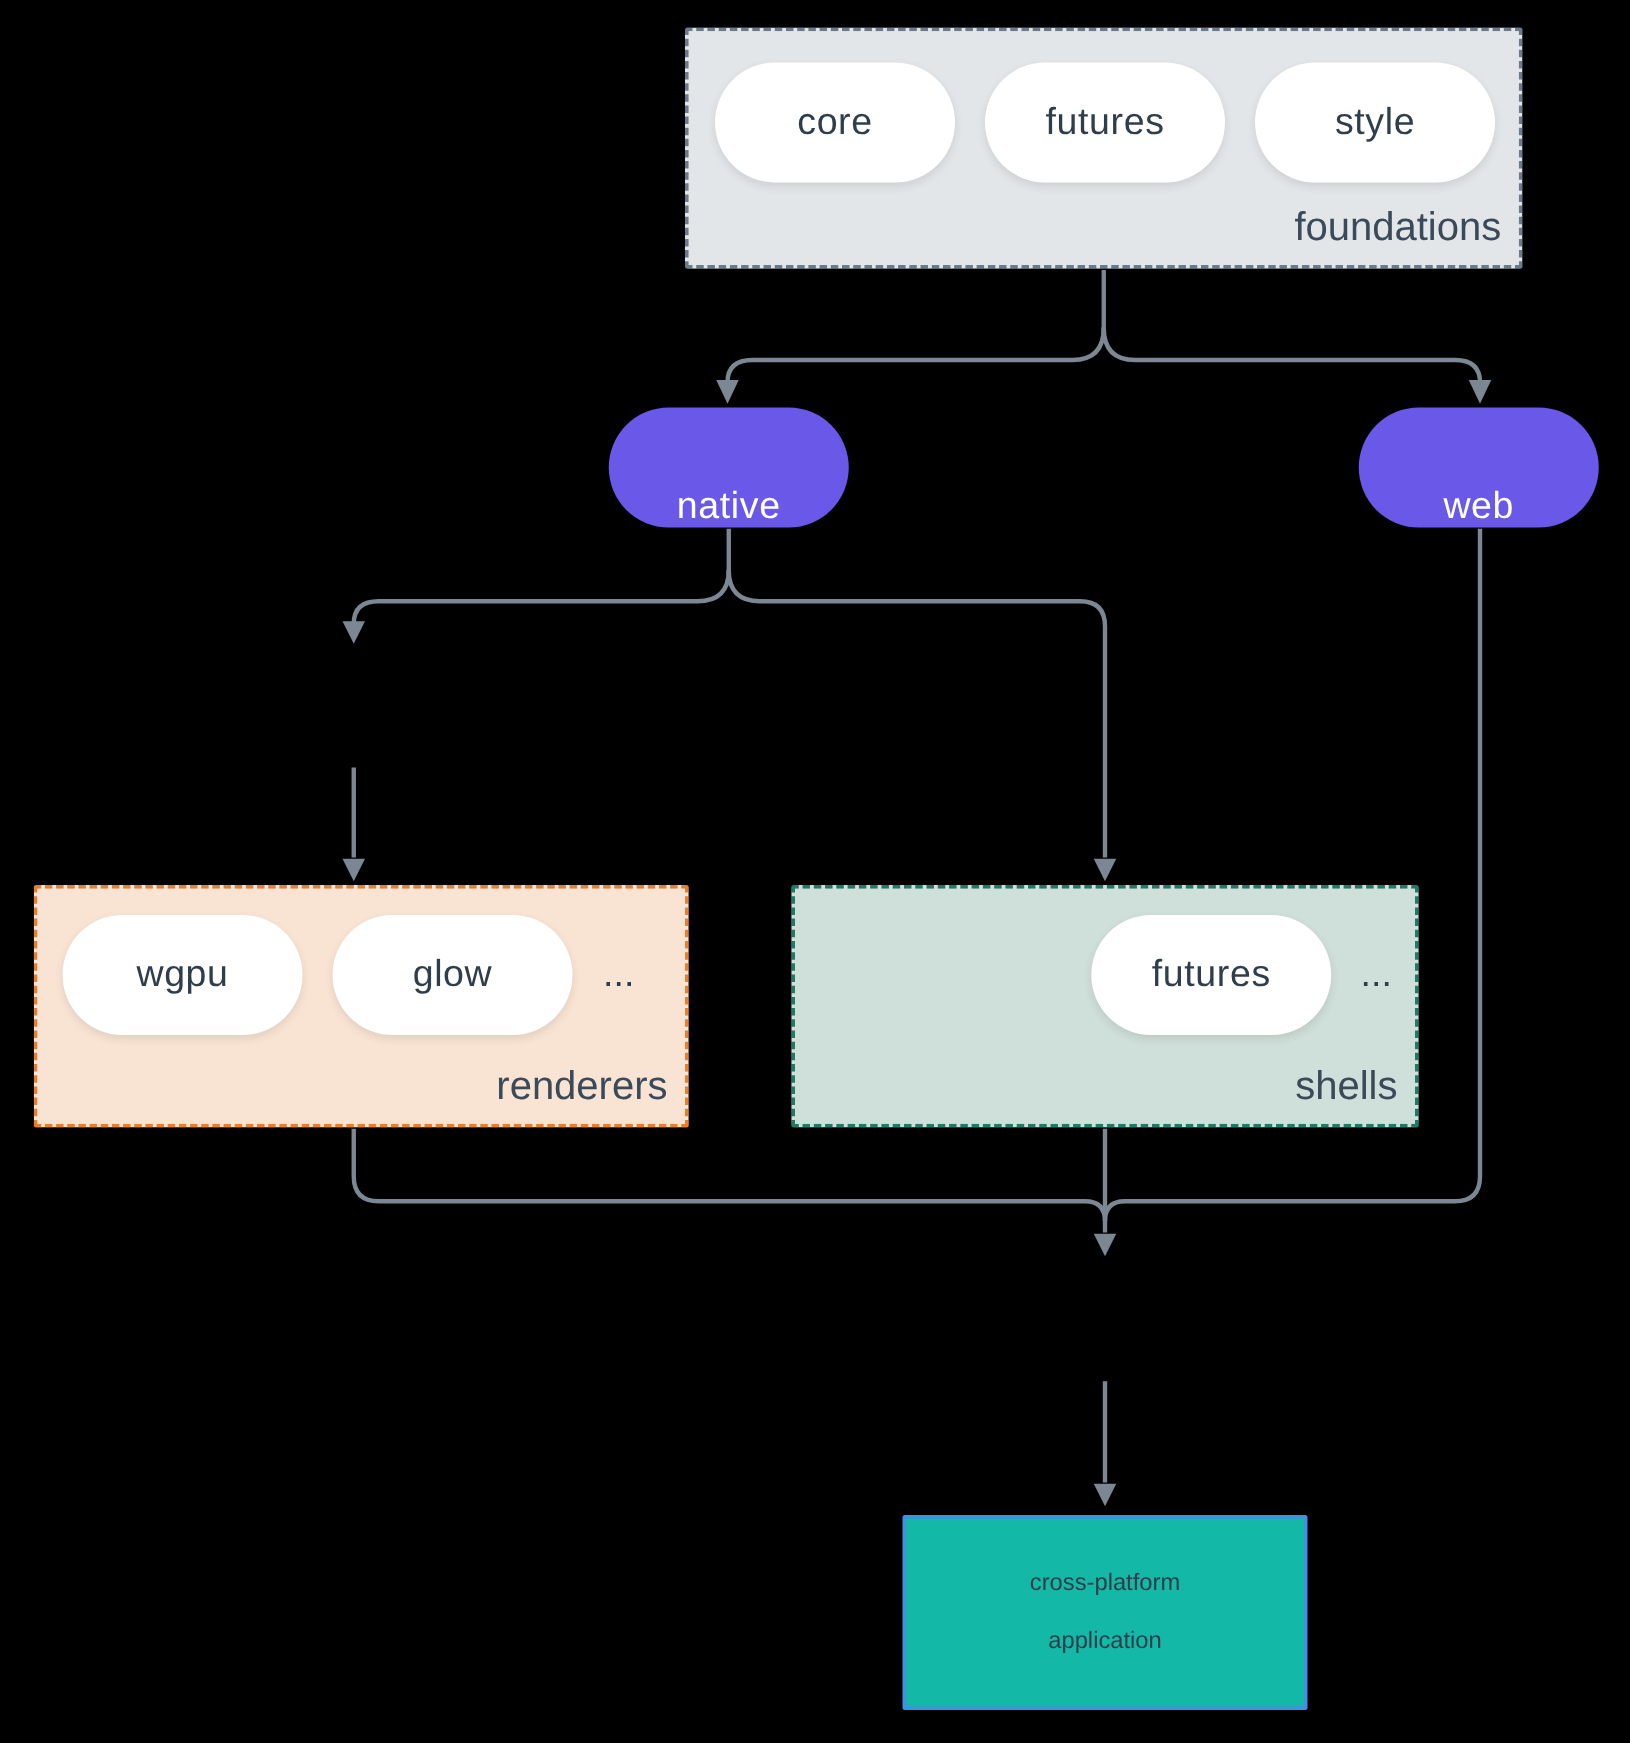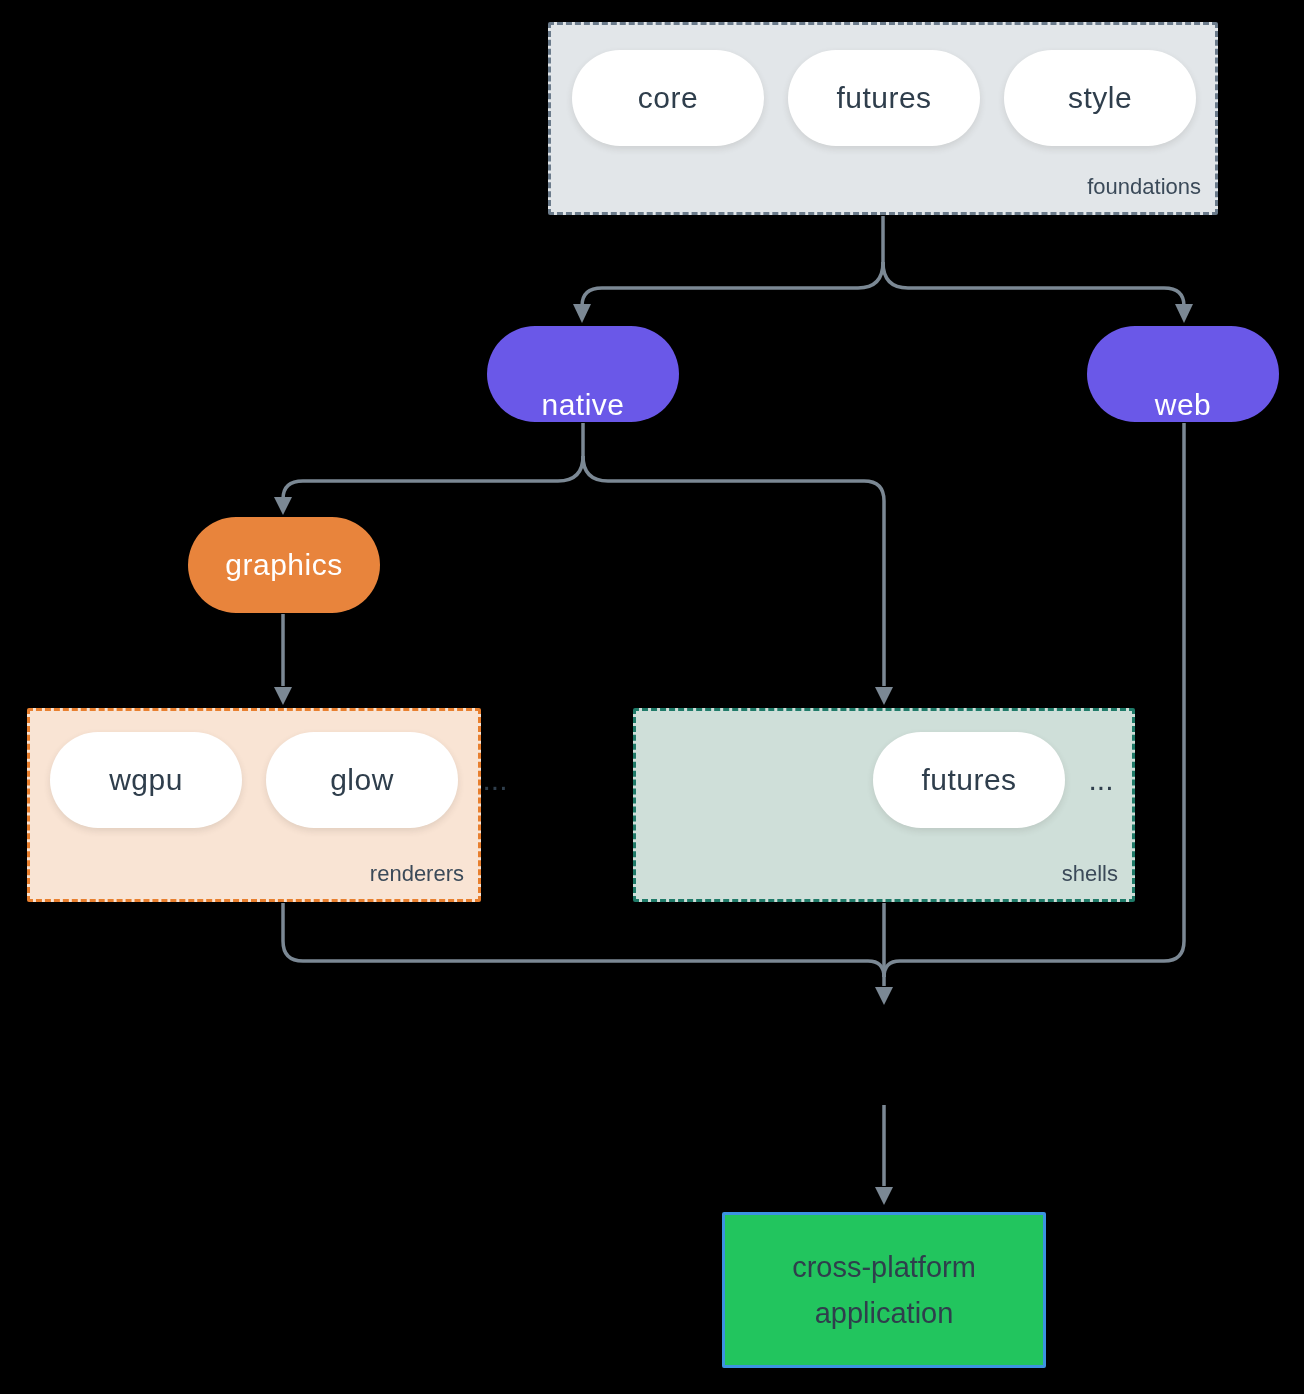--- a/index.html
+++ b/index.html
@@ -58,63 +58,63 @@
     border-radius: 2px;
   }
   .group-box.foundations {
     left: 548px; top: 22px;
     width: 670px; height: 193px;
     background: #e2e6e9;
     border: 3px dashed #6b7b8b;
   }
   .group-box.renderers {
     left: 27px; top: 708px;
-    width: 454px; height: 194px;
+    width: 524px; height: 194px;
     background: #f9e4d4;
     border: 3px dashed #e87f2e;
   }
   .group-box.shells {
     left: 633px; top: 708px;
     width: 502px; height: 194px;
     background: #cfdfd9;
     border: 3px dashed #1f7a68;
   }
   .group-box .inner-pill {
     position: absolute;
   }
   .group-label {
     position: absolute;
     right: 14px;
     bottom: 12px;
-    font-size: 22px;
+    font-size: 32px;
     color: #3b4a59;
   }
   .ellipsis {
     position: absolute;
     width: 60px;
     text-align: center;
     font-size: 30px;
     color: #2f3e4c;
   }
   .node.native   { left: 487px; top: 326px; }
   .node.web      { left: 1087px; top: 326px; }
   .node.graphics { left: 188px; top: 517px; }
   .node.iced     { left: 788px; top: 1009px; }
   .app-box {
     left: 722px; top: 1212px;
     width: 324px; height: 156px;
-    background: #22c55e;
+    background: #14b8a6;
     border: 3px solid #3c93e0;
     border-radius: 2px;
     display: flex;
     flex-direction: column;
     align-items: center;
     justify-content: center;
     color: #2f3e4c;
-    font-size: 29px;
+    font-size: 19px;
     line-height: 46px;
     text-align: center;
   }
 </style>
 </head>
 <body>
 
 <div id="stage">
 
   <svg id="edges" viewBox="0 0 1304 1394">
@@ -156,23 +156,20 @@
     <span class="group-label">foundations</span>
   </div>
 
   <div class="pill purple node native">
     <span>native</span>
   </div>
   <div class="pill purple node web">
     <span>web</span>
   </div>
 
-  <div class="pill orange node graphics">
-    <span>graphics</span>
-  </div>
 
   <div class="group-box renderers">
     <div class="pill white inner-pill" style="left:20px; top:21px;">
       <span>wgpu</span>
     </div>
     <div class="pill white inner-pill" style="left:236px; top:21px;">
       <span>glow</span>
     </div>
     <span class="ellipsis" style="left:435px; top:52px;">...</span>
     <span class="group-label">renderers</span>

